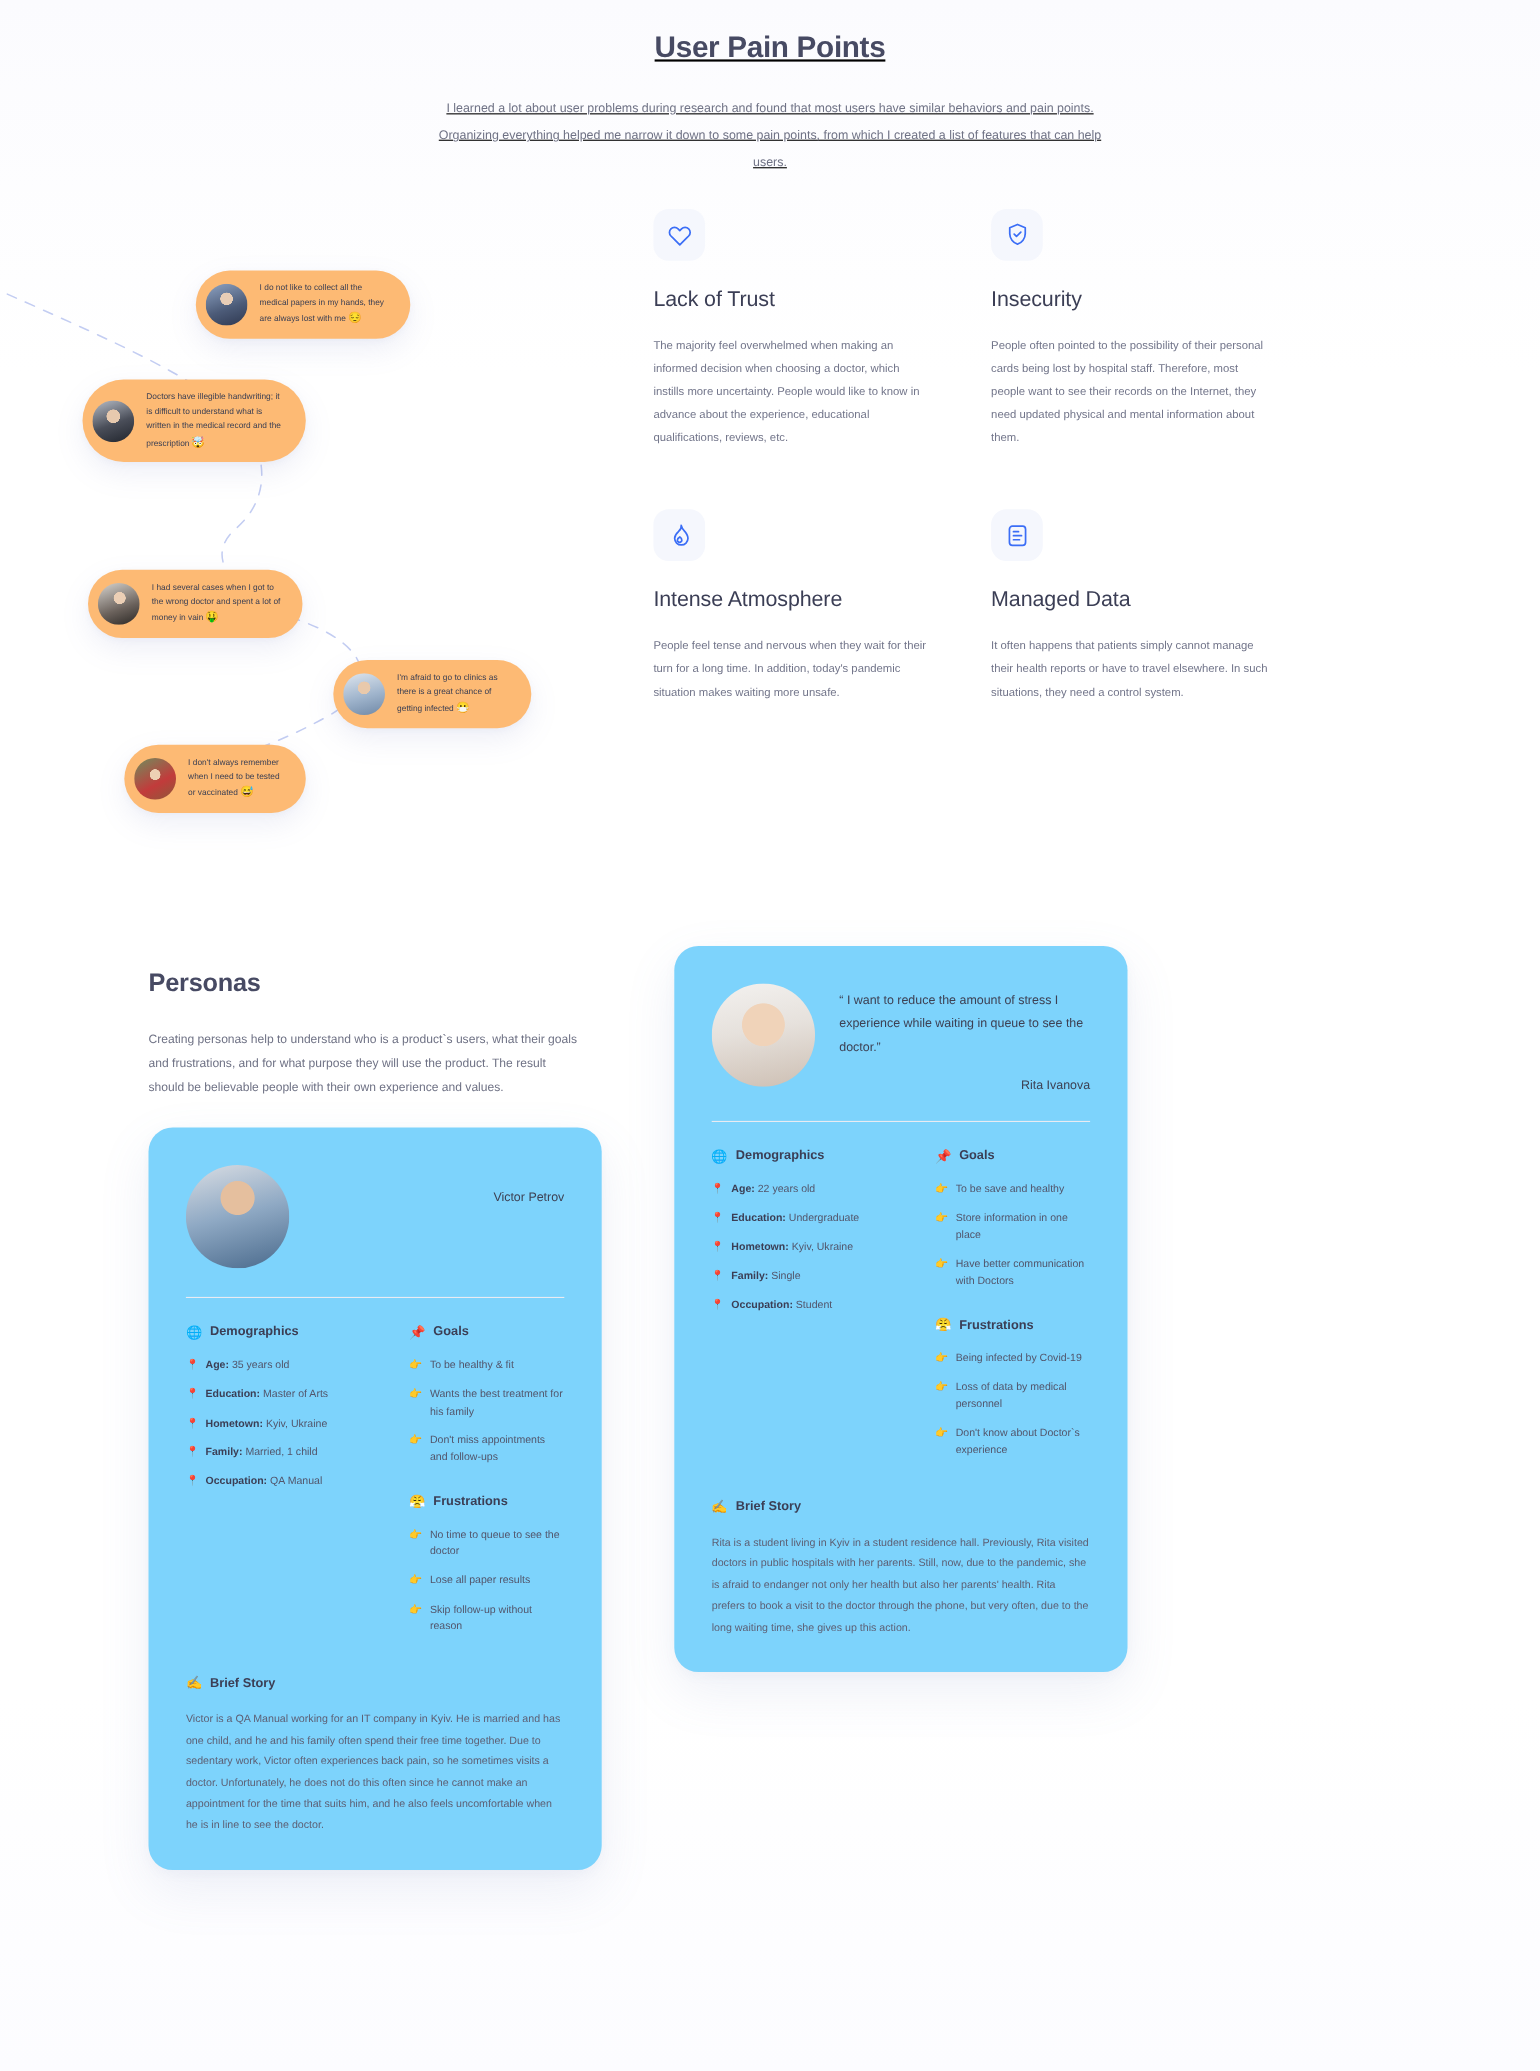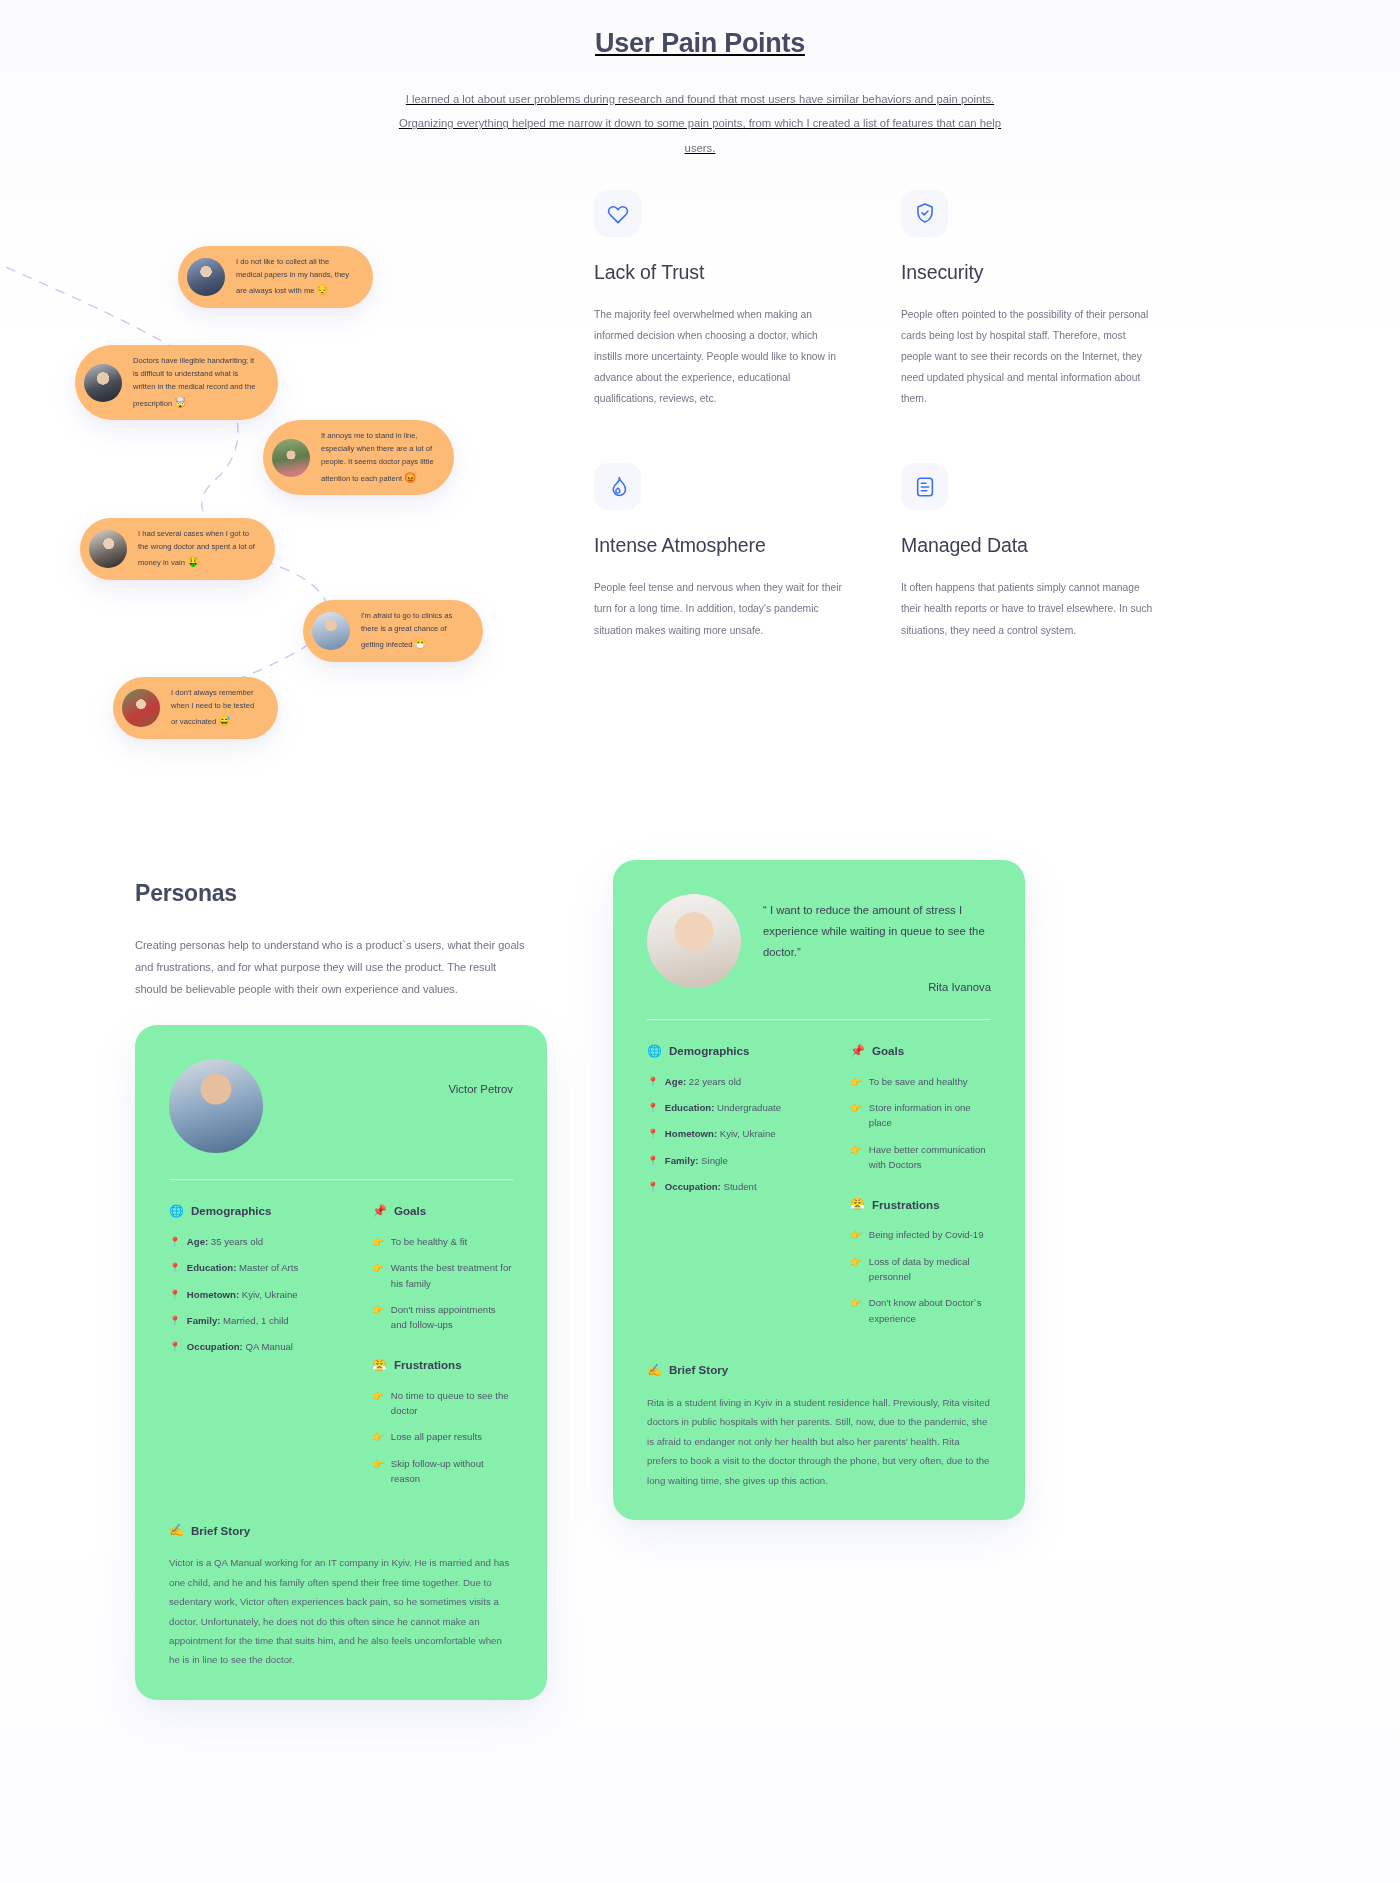--- a/index.html
+++ b/index.html
@@ -122,21 +122,21 @@
   }
   .personas-desc {
     margin-top: 27px;
     font-size: 11px;
     line-height: 2.0;
     color: #6f7285;
   }
 
   .persona-card {
     position: absolute;
-    background: #86efac;
+    background: #7dd3fc;
     border-radius: 22px;
     box-shadow: 0 18px 46px rgba(116,128,186,0.12), 0 3px 10px rgba(116,128,186,0.05);
     padding: 34px 34px 30px;
   }
   .persona-rita { left: 613px; top: -10px; width: 412px; }
   .persona-victor { left: 135px; top: 155px; width: 412px; }
 
   .persona-top { display: flex; align-items: flex-start; gap: 22px; }
   .persona-photo {
     width: 94px; height: 94px; border-radius: 50%;
@@ -210,26 +210,20 @@
     </div>
   </div>
 
   <div class="bubble" style="left:75px; top:155px; width:203px;">
     <div class="bubble-avatar av2"></div>
     <div class="bubble-text">
       <span>Doctors have illegible handwriting; it is difficult to understand what is written in the medical record and the prescription</span> <span class="emoji">🤯</span>
     </div>
   </div>
 
-  <div class="bubble" style="left:263px; top:230px; width:191px;">
-    <div class="bubble-avatar av3"></div>
-    <div class="bubble-text">
-      <span>It annoys me to stand in line, especially when there are a lot of people. It seems doctor pays little attention to each patient</span> <span class="emoji">😡</span>
-    </div>
-  </div>
 
   <div class="bubble" style="left:80px; top:328px; width:195px;">
     <div class="bubble-avatar av4"></div>
     <div class="bubble-text">
       <span>I had several cases when I got to the wrong doctor and spent a lot of money in vain</span> <span class="emoji">🤑</span>
     </div>
   </div>
 
   <div class="bubble" style="left:303px; top:410px; width:180px;">
     <div class="bubble-avatar av5"></div>

